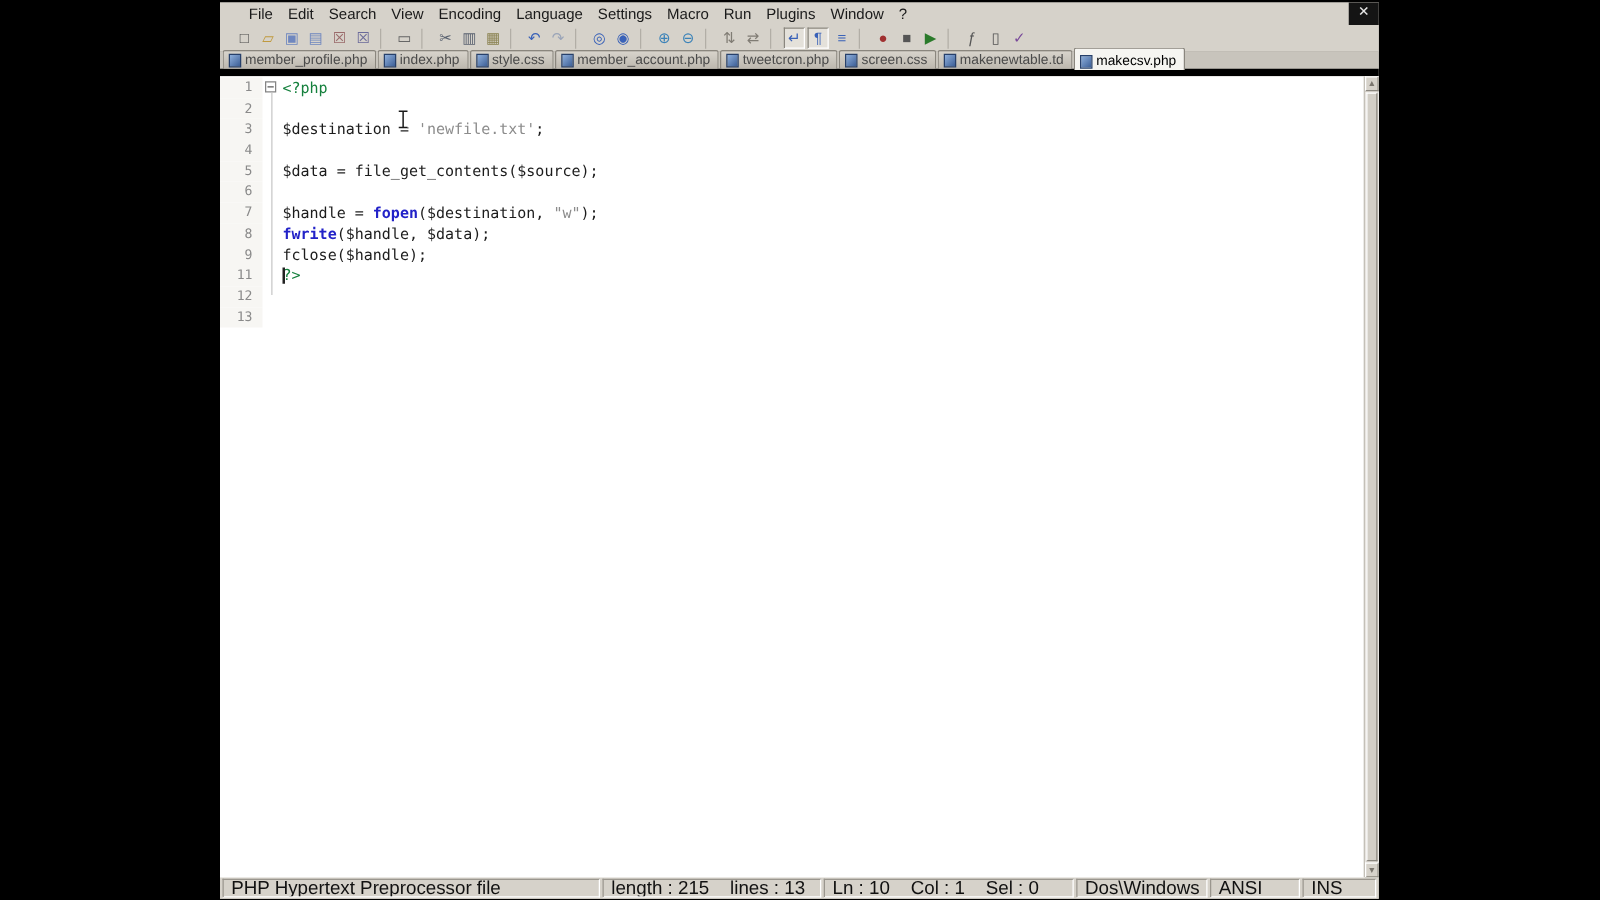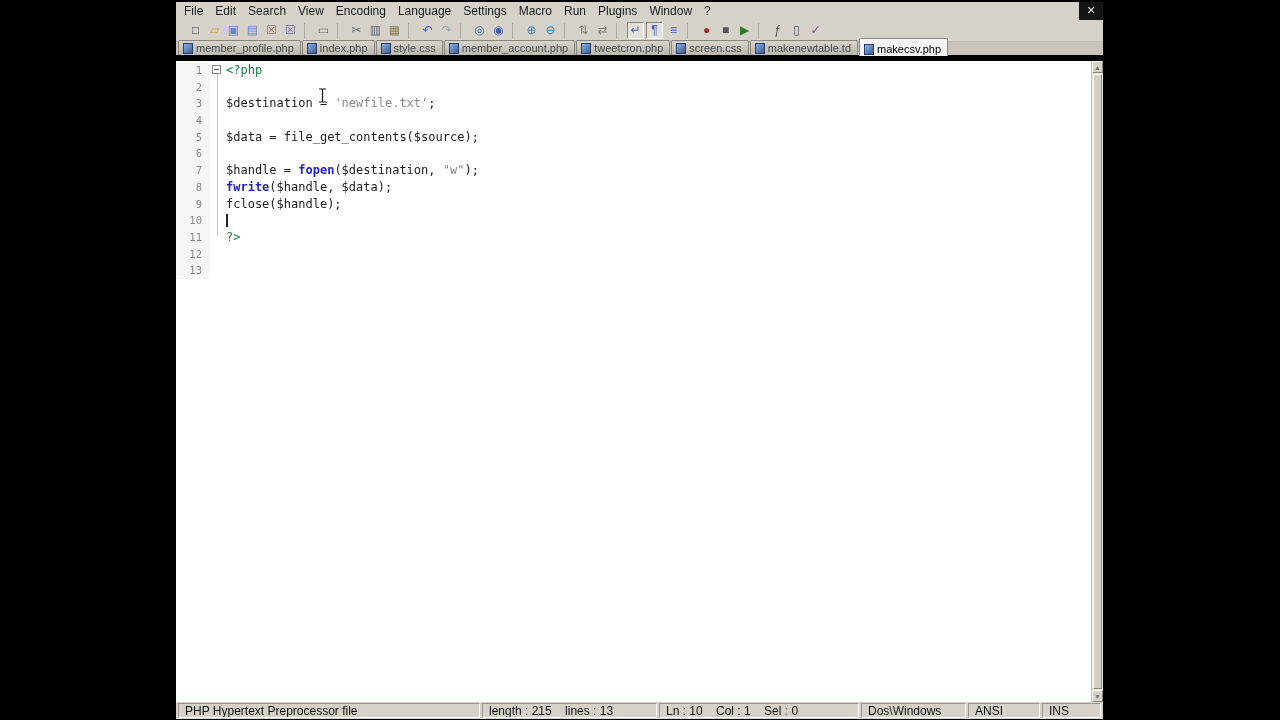--- a/index.html
+++ b/index.html
@@ -6,21 +6,21 @@
   html,body { width:1280px; height:720px; background:#000; overflow:hidden;
               font-family:"Liberation Sans", sans-serif; }
   .screen { position:relative; width:1280px; height:720px; background:#000; }
 
   .window { position:absolute; left:176px; top:2px; width:927px; height:717px;
             background:#d6d2ca; display:flex; flex-direction:column; }
 
   
   .menubar { height:18px; display:flex; align-items:center; background:#d6d2ca;
              font-size:12px; color:#1a1a1a; }
-  .menu-items { display:flex; height:100%; align-items:center; padding-left:2px; }
+  .menu-items { display:flex; height:100%; align-items:center; padding-left:17px; }
   .menu-item { padding:0 6px; line-height:18px; cursor:default; }
   .close-btn { margin-left:auto; width:24px; height:18px; background:#141414; color:#e6e6e6;
                text-align:center; line-height:17px; font-size:11px; }
 
   
   .toolbar { height:22px; display:flex; align-items:center; padding-left:10px;
              background:#d6d2ca; border-bottom:1px solid #bcb8b0; }
   .tb-btn { width:17px; height:17px; margin:0 1px; font-size:12px; line-height:16px;
             text-align:center; color:#555; cursor:default; }
   .tb-btn.pressed { border:1px solid; border-color:#8a867e #ffffff #ffffff #8a867e;
@@ -61,21 +61,21 @@
   
   .vscroll { width:12px; background:#e8e5e0; border-left:1px solid #c4c0b8;
              display:flex; flex-direction:column; }
   .varrow { height:12px; font-size:7px; line-height:12px; text-align:center; color:#7a766e;
             background:#d6d2ca; border:1px solid; border-color:#fff #8a867e #8a867e #fff; }
   .vthumb { flex:1; margin:1px 1px; background:#d2cec6; border:1px solid;
             border-color:#fff #8a867e #8a867e #fff; }
 
   
   .statusbar { height:17px; display:flex; align-items:center; background:#d6d2ca;
-               padding:1px 2px; font-size:12px; color:#111; }
+               padding:1px 2px; font-size:15px; color:#111; }
   .sb { height:15px; border:1px solid; border-color:#9a968e #ffffff #ffffff #9a968e;
         padding:0 6px; line-height:14px; margin-right:2px; white-space:pre; overflow:hidden; }
   .sb-doc { flex:1; }
   .sb-len { width:175px; }
   .sb-pos { width:200px; }
   .sb-eol { width:105px; }
   .sb-enc { width:72px; }
   .sb-ins { width:59px; margin-right:0; }
 
   
@@ -183,21 +183,20 @@
       <div class="code-pane">
           <div class="line"><span class="ln">1</span><span class="foldcol"><span class="foldbox"></span></span><span class="txt"><span class="tok-phptag">&lt;?php</span></span></div>
           <div class="line"><span class="ln">2</span><span class="foldcol"></span></div>
           <div class="line"><span class="ln">3</span><span class="foldcol"></span><span class="txt"><span class="tok-default">$destination = </span><span class="tok-string">'newfile.txt'</span><span class="tok-default">;</span></span></div>
           <div class="line"><span class="ln">4</span><span class="foldcol"></span><span class="txt"></span></div>
           <div class="line"><span class="ln">5</span><span class="foldcol"></span><span class="txt"><span class="tok-default">$data = file_get_contents($source);</span></span></div>
           <div class="line"><span class="ln">6</span><span class="foldcol"></span><span class="txt"></span></div>
           <div class="line"><span class="ln">7</span><span class="foldcol"></span><span class="txt"><span class="tok-default">$handle = </span><span class="tok-keyword">fopen</span><span class="tok-default">($destination, </span><span class="tok-string">"w"</span><span class="tok-default">);</span></span></div>
           <div class="line"><span class="ln">8</span><span class="foldcol"></span><span class="txt"><span class="tok-keyword">fwrite</span><span class="tok-default">($handle, $data);</span></span></div>
           <div class="line"><span class="ln">9</span><span class="foldcol"></span><span class="txt"><span class="tok-default">fclose($handle);</span></span></div>
-          <div class="line"><span class="ln">10</span><span class="foldcol"></span><span class="txt"></span></div>
           <div class="line"><span class="ln">11</span><span class="foldcol"></span><span class="txt"><span class="tok-phptag">?&gt;</span></span></div>
           <div class="line"><span class="ln">12</span><span class="foldcol"></span><span class="txt"></span></div>
           <div class="line"><span class="ln">13</span><span class="foldcol"></span><span class="txt"></span></div>
         </div>
       <div class="foldline"></div>
       <div class="caret" style="top: 153.3px; left: 50px;"></div>
       <div class="vscroll">
         <div class="varrow">▲</div>
         <div class="vthumb"></div>
         <div class="varrow">▼</div>

